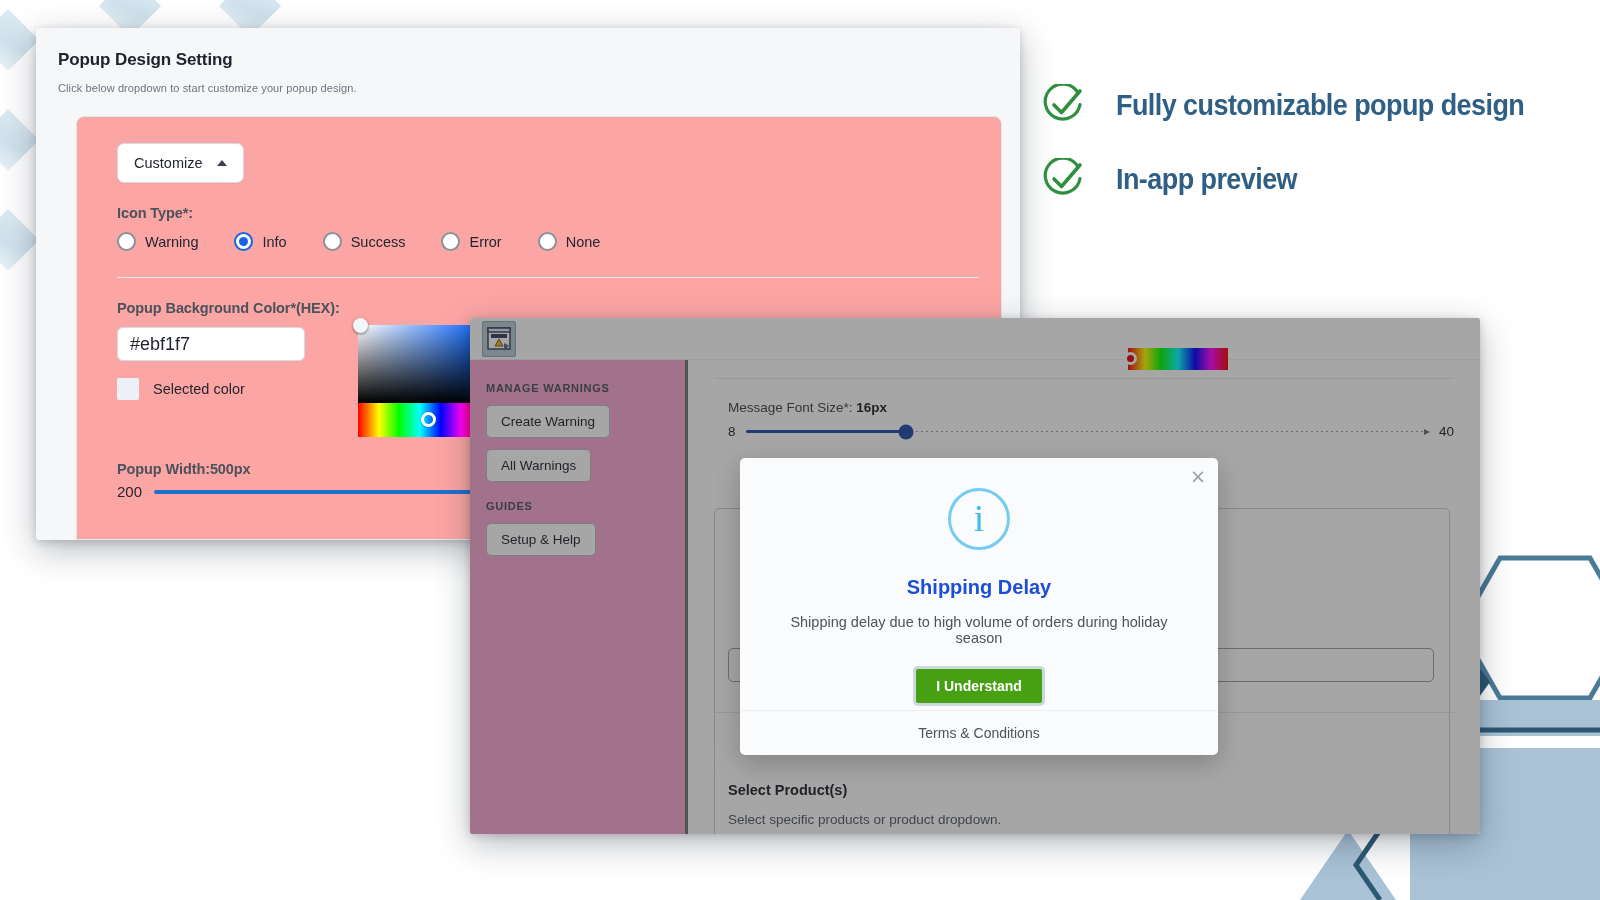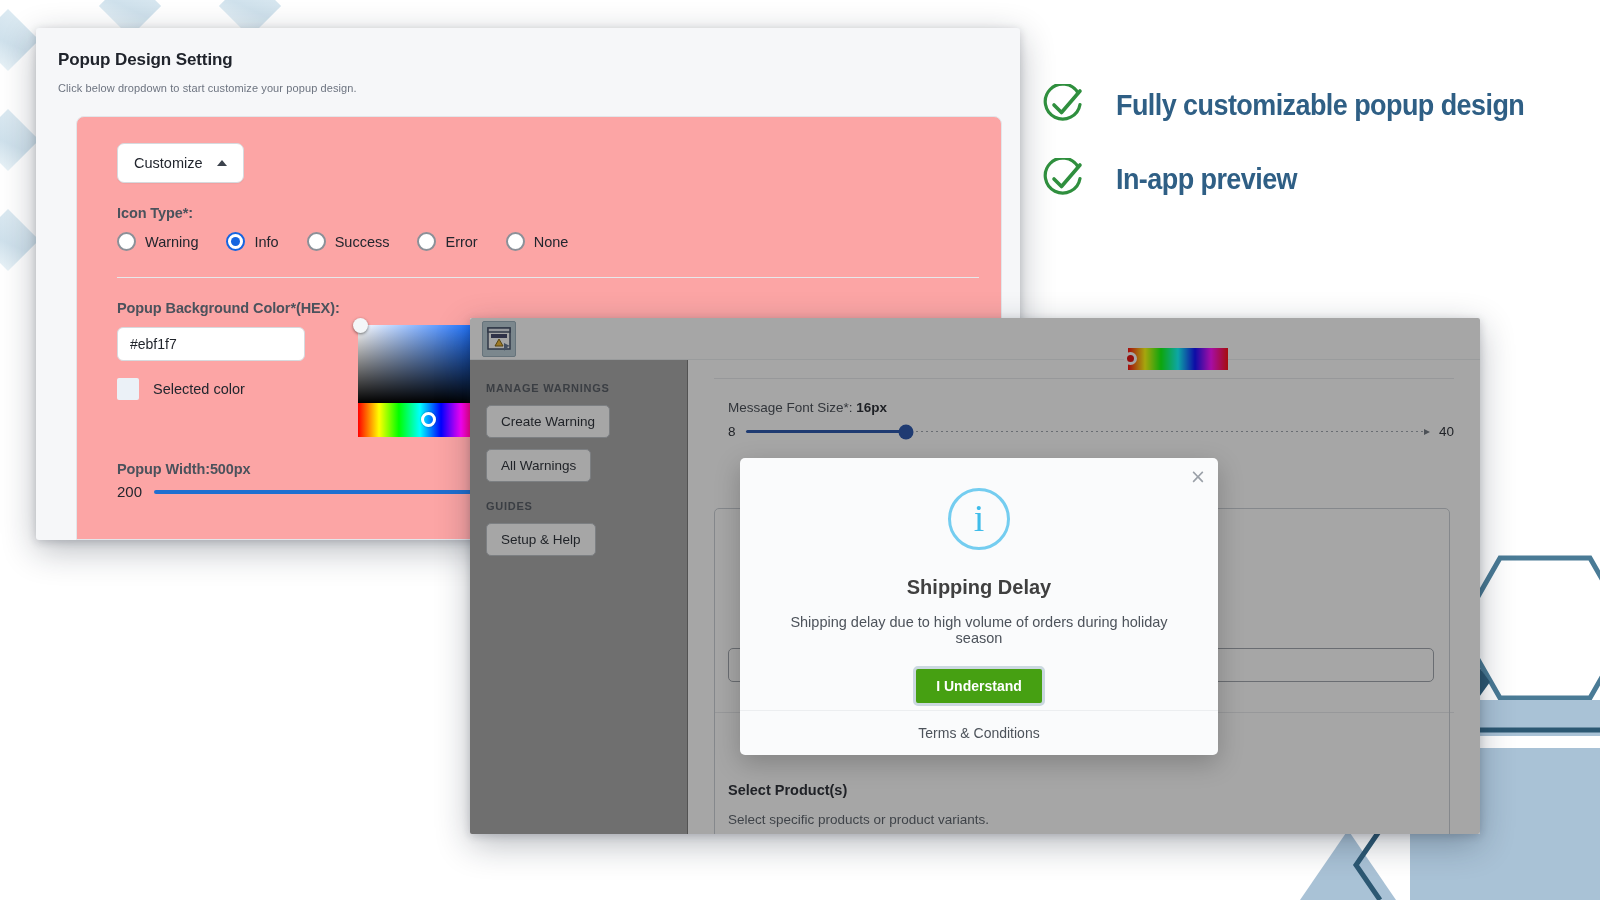--- a/index.html
+++ b/index.html
@@ -55,41 +55,41 @@
     cursor: pointer;
   }
   .caret-up {
     width: 0; height: 0;
     border-left: 5px solid transparent; border-right: 5px solid transparent;
     border-bottom: 6px solid #3c424c;
   }
   .field-label {
     font-size: 14.5px; font-weight: 700; color: #4b525c; letter-spacing: -.1px;
   }
-  .radio-row { display: flex; align-items: flex-end; gap: 0; margin-top: 11px; }
+  .radio-row { display: flex; align-items: flex-end; gap: 8px; margin-top: 11px; }
   .radio-item { display: flex; align-items: center; gap: 9px; margin-right: 28px; cursor: pointer; }
   .radio {
     width: 19px; height: 19px; border-radius: 50%;
     border: 2px solid #8b9199; background: #fff;
     display: flex; align-items: center; justify-content: center;
     flex: 0 0 auto;
   }
   .radio.on { border-color: #1565e0; }
   .radio.on::after {
     content: ""; width: 9px; height: 9px; border-radius: 50%; background: #1565e0;
   }
   .radio-label { font-size: 14.5px; color: #22262e; }
   .hr { height: 1px; background: #e6e8eb; margin: 26px 0 0 0; }
 
   .hexrow { display: flex; gap: 18px; align-items: flex-start; margin-top: 22px; }
   .hex-input {
     width: 188px; height: 34px;
     border: 1px solid #d6dade; border-radius: 6px;
     background: #fff; padding: 0 12px;
-    font-size: 14px; color: #1f232a;
+    font-size: 18px; color: #1f232a;
     font-family: "Liberation Sans", sans-serif;
   }
   .swatch-row { display: flex; align-items: center; gap: 14px; margin-top: 17px; }
   .swatch { width: 22px; height: 22px; border-radius: 2px; }
   .swatch-label { font-size: 14.5px; color: #22262e; }
 
   .sat-box {
     position: relative; width: 124px; height: 78px;
     background:
       linear-gradient(to top, #000 0%, rgba(0,0,0,0) 100%),
@@ -136,21 +136,21 @@
     background: #ffffff; border-bottom: 1px solid #eceef0;
     display:flex; align-items:center; padding-left: 12px;
   }
   .app-icon {
     width: 34px; height: 36px; background: #b7cbd6;
     border: 1px solid #94aab7; border-radius: 2px;
     display:flex; align-items:center; justify-content:center;
   }
   .w2-side {
     position: absolute; left: 0; top: 42px; width: 218px; bottom: 0;
-    background: #a3a3a3; border-right: 1px solid #737373; padding: 22px 16px 15px 16px;
+    background: #f9a8d4; border-right: 3px solid #737373; padding: 22px 16px 15px 16px;
   }
   .side-cap {
     font-size: 11px; font-weight: 700; letter-spacing: .75px;
     color: #4c525b; text-transform: uppercase;
   }
   .side-btn {
     display: block; width: max-content; min-width: 104px;
     margin-top: 11px; padding: 8px 14px;
     border: 1px solid #b9bec4; border-radius: 5px; background: #fff;
     font-size: 13.5px; color: #21262e; text-align: left; cursor: pointer;
@@ -218,21 +218,21 @@
     width: 62px; height: 62px; border-radius: 50%;
     border: 3px solid #74cdf0; margin: 0 auto;
     display: flex; align-items: center; justify-content: center;
   }
   .info-glyph {
     font-size: 38px; color: #3fbcea; font-weight: 400; line-height: 1;
     font-family: "Liberation Serif", serif;
     transform: translateY(-1px);
   }
   .pm-title {
-    margin-top: 26px; font-size: 20px; font-weight: 700; color: #404040;
+    margin-top: 26px; font-size: 20px; font-weight: 700; color: #1d4ed8;
   }
   .pm-msg { margin-top: 15px; font-size: 14.5px; color: #4d535b; }
   .pm-cta {
     margin-top: 20px; display: inline-block;
     background: #46a012; color: #fff; font-size: 14px; font-weight: 700;
     padding: 9px 20px; border-radius: 5px; border: 3px solid #cbd8e0;
     cursor: pointer;
   }
   .pm-foot {
     position: absolute; left: 0; right: 0; bottom: 0; height: 45px;
@@ -392,21 +392,21 @@
           <span class="fs-max">40</span>
         </div>
       </div>
 
       <div class="ghost-input" style="left:40px;top:288px;right:46px;height:34px;"></div>
       <div class="panel-sep" style="top:352px;"></div>
       <div class="ghost-input" style="left:26px;top:148px;right:30px;height:340px;border-color:#c9ced4;"></div>
 
       <div class="prod-block">
         <div class="prod-title">Select Product(s)</div>
-        <div class="prod-sub">Select specific products or product variants.</div>
+        <div class="prod-sub">Select specific products or product dropdown.</div>
       </div>
 
     </div>
 
     <div class="dim"></div>
   </div>
 
   <div id="preview-modal">
     <span class="pm-close">×</span>
     <div class="pm-body">

